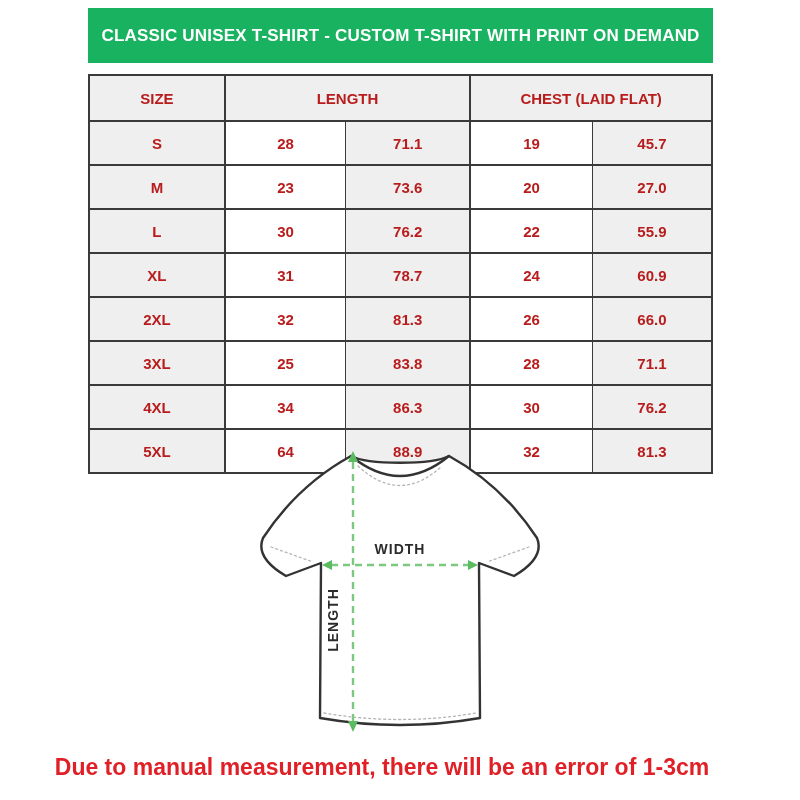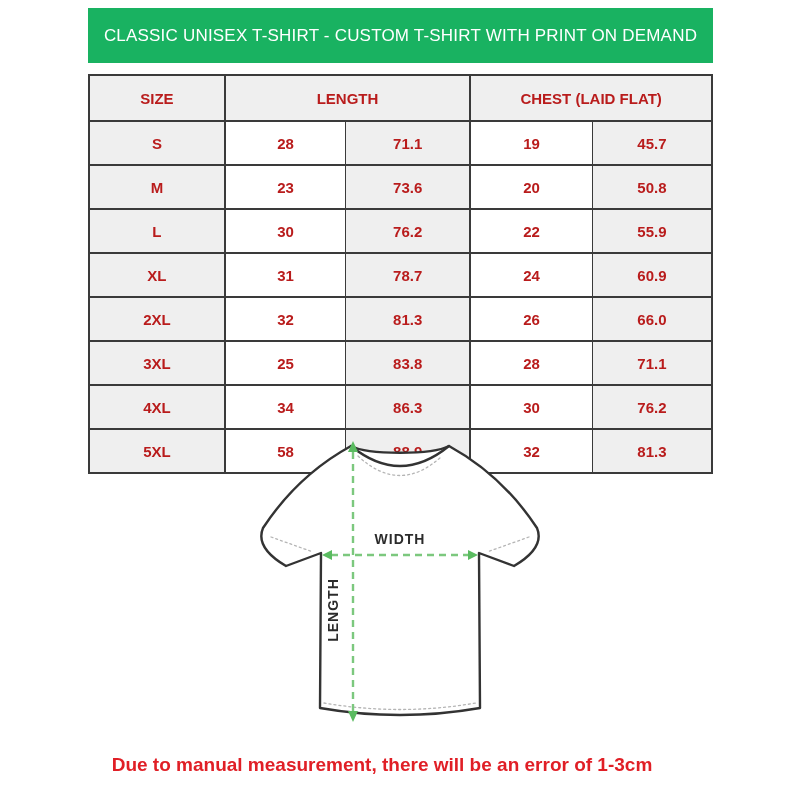--- a/index.html
+++ b/index.html
@@ -6,49 +6,49 @@
   body{
     width:800px;height:800px;background:#ffffff;position:relative;
     font-family:"Liberation Sans", sans-serif;overflow:hidden;
   }
   
   .banner{
     position:absolute;left:88px;top:8px;width:625px;height:55px;
     background:#19b261;display:flex;align-items:center;justify-content:center;
   }
   .banner h1{
-    margin:14px;color:#ffffff;font-size:17px;font-weight:normal;
+    margin:14px;color:#ffffff;font-size:17px;font-weight:bold;
     letter-spacing:.2px;white-space:nowrap;
   }
   
   .size-table{
     position:absolute;left:88px;top:74px;width:625px;
     border-collapse:collapse;table-layout:fixed;
     border:2px solid #3a3a3a;
   }
   .size-table th,.size-table td{
     border:1px solid #3a3a3a;border-bottom-width:2px;
     height:34px;text-align:center;vertical-align:middle;
     font-size:15px;font-weight:bold;color:#b91c1c;padding:4px;
   }
   .size-table thead th{background:#efefef;height:36px;}
   .size-table td.g{background:#efefef;}
   .size-table td.w{background:#ffffff;}
   .size-table .gb{border-left-width:2px;}
   
-  .shirt-wrap{position:absolute;left:250px;top:428px;width:300px;height:312px;}
+  .shirt-wrap{position:absolute;left:250px;top:438px;width:300px;height:312px;}
   .shirt-wrap svg{display:block;}
   svg text{
     font-family:"Liberation Sans", sans-serif;font-weight:bold;
     font-size:14px;fill:#2b2b2b;letter-spacing:1px;
   }
   
   .note{
     position:absolute;left:0;top:754px;width:764px;text-align:center;
-    color:#e01f26;font-size:19px;font-weight:bold;
+    color:#e01f26;font-size:23px;font-weight:bold;
   }
 </style>
 </head>
 <body>
 
 <div class="banner">
   <h1>CLASSIC UNISEX T-SHIRT - CUSTOM T-SHIRT WITH PRINT ON DEMAND</h1>
 </div>
 
 <table class="size-table">
@@ -72,21 +72,21 @@
       <td class="w gb">28</td>
       <td class="g">71.1</td>
       <td class="w gb">19</td>
       <td class="g">45.7</td>
     </tr>
     <tr>
       <td class="g">M</td>
       <td class="w gb">23</td>
       <td class="g">73.6</td>
       <td class="w gb">20</td>
-      <td class="g">50.8</td>
+      <td class="g">27.0</td>
     </tr>
     <tr>
       <td class="g">L</td>
       <td class="w gb">30</td>
       <td class="g">76.2</td>
       <td class="w gb">22</td>
       <td class="g">55.9</td>
     </tr>
     <tr>
       <td class="g">XL</td>
@@ -111,21 +111,21 @@
     </tr>
     <tr>
       <td class="g">4XL</td>
       <td class="w gb">34</td>
       <td class="g">86.3</td>
       <td class="w gb">30</td>
       <td class="g">76.2</td>
     </tr>
     <tr>
       <td class="g">5XL</td>
-      <td class="w gb">58</td>
+      <td class="w gb">64</td>
       <td class="g">88.9</td>
       <td class="w gb">32</td>
       <td class="g">81.3</td>
     </tr>
   </tbody>
 </table>
 
 <div class="shirt-wrap">
   <svg width="300" height="312" viewBox="0 0 300 312">
 

